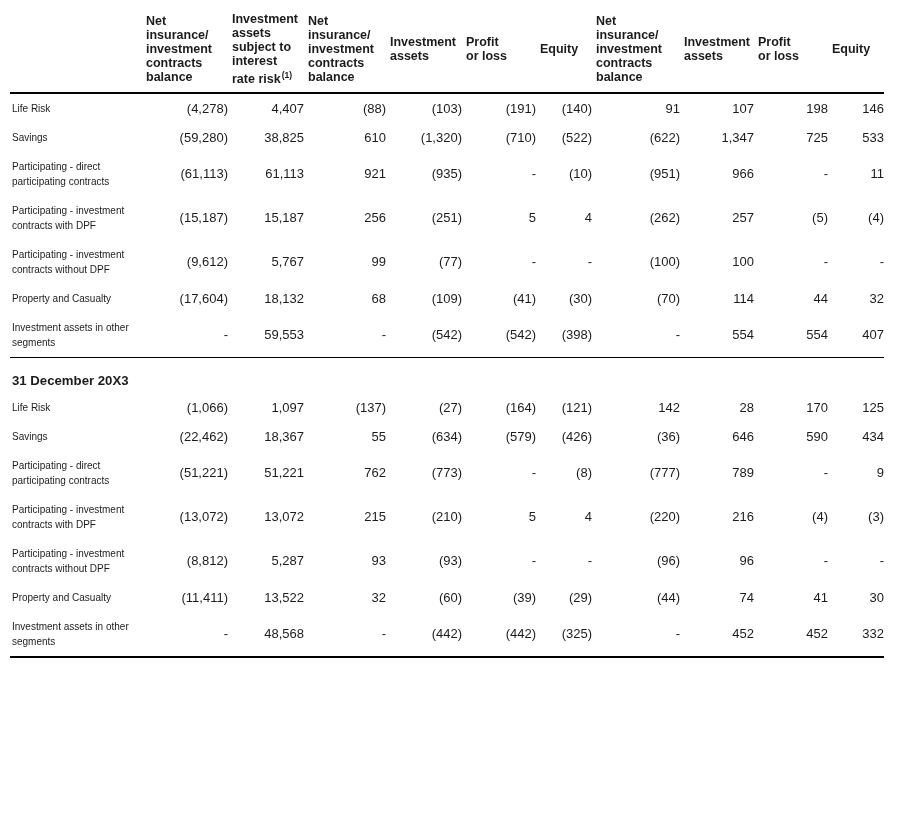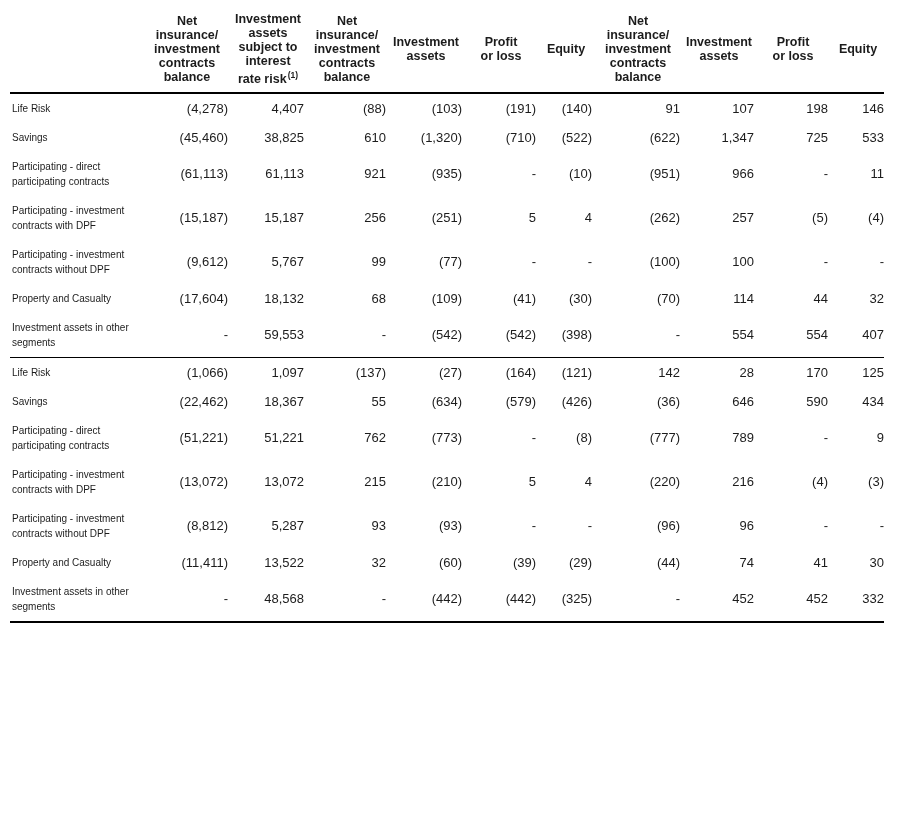--- a/index.html
+++ b/index.html
@@ -33,21 +33,21 @@
   }
   th.group.decrease .group-inner { margin-left: 14px; }
   
   th.col-head, th.label-col {
     border-bottom: 2px solid #000;
   }
   th.col-head {
     font-weight: bold;
     font-size: 12.5px;
     line-height: 14px;
-    text-align: center;
+    text-align: left;
     vertical-align: middle;
     white-space: pre-line;
     padding: 6px 0 6px 4px;
   }
   th.col-head sup {
     font-size: 8.5px;
     margin-left: 1px;
   }
   
   td.section-title {
@@ -135,21 +135,21 @@
           <td class="num">(103)</td>
           <td class="num">(191)</td>
           <td class="num">(140)</td>
           <td class="num">91</td>
           <td class="num">107</td>
           <td class="num">198</td>
           <td class="num">146</td>
         </tr>
         <tr>
           <td class="row-label">Savings</td>
-          <td class="num">(45,460)</td>
+          <td class="num">(59,280)</td>
           <td class="num">38,825</td>
           <td class="num">610</td>
           <td class="num">(1,320)</td>
           <td class="num">(710)</td>
           <td class="num">(522)</td>
           <td class="num">(622)</td>
           <td class="num">1,347</td>
           <td class="num">725</td>
           <td class="num">533</td>
         </tr>
@@ -212,20 +212,23 @@
           <td class="num">-</td>
           <td class="num">(542)</td>
           <td class="num">(542)</td>
           <td class="num">(398)</td>
           <td class="num">-</td>
           <td class="num">554</td>
           <td class="num">554</td>
           <td class="num">407</td>
         </tr>
         <tr>
+          <td colspan="11" class="section-title">31 December 20X3</td>
+        </tr>
+        <tr>
           <td class="row-label">Life Risk</td>
           <td class="num">(1,066)</td>
           <td class="num">1,097</td>
           <td class="num">(137)</td>
           <td class="num">(27)</td>
           <td class="num">(164)</td>
           <td class="num">(121)</td>
           <td class="num">142</td>
           <td class="num">28</td>
           <td class="num">170</td>

